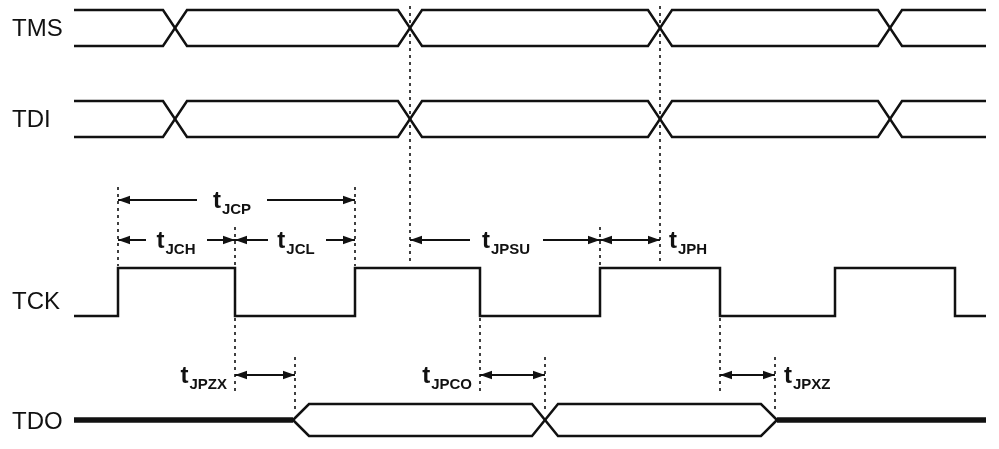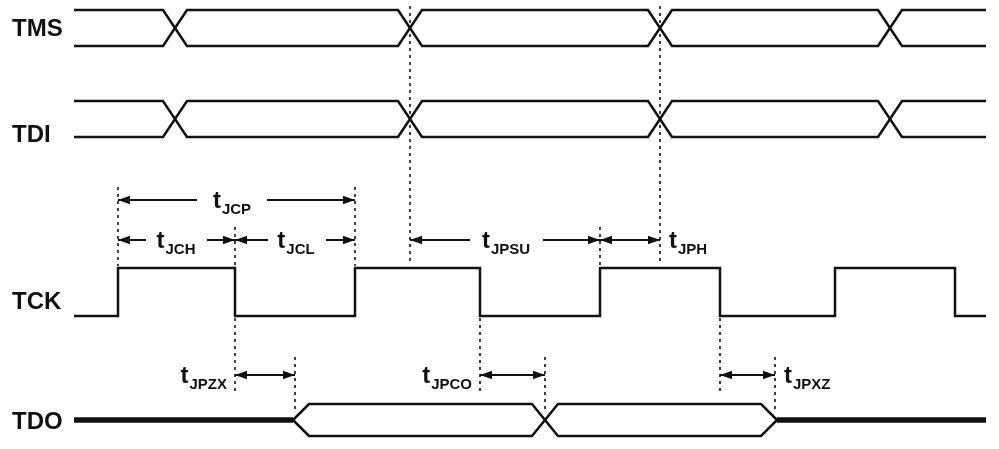--- a/index.html
+++ b/index.html
@@ -19,29 +19,29 @@
     position: absolute;
     left: 0;
     top: 0;
     width: 999px;
     height: 449px;
     display: block;
   }
   .sig-label {
     position: absolute;
     left: 12px;
-    font-weight: bold;
+    font-weight: normal;
     font-size: 24px;
     line-height: 28px;
     color: #111111;
     letter-spacing: 0px;
     user-select: none;
   }
   .sig-label.tms { top: 14px; }
-  .sig-label.tdi { top: 120px; }
+  .sig-label.tdi { top: 105px; }
   .sig-label.tck { top: 287px; }
   .sig-label.tdo { top: 407px; text-align: right; }
   .tlabel {
     font-family: "Liberation Sans", sans-serif;
     font-weight: bold;
     font-size: 24px;
     fill: #111111;
   }
   .tsub {
     font-family: "Liberation Sans", sans-serif;

